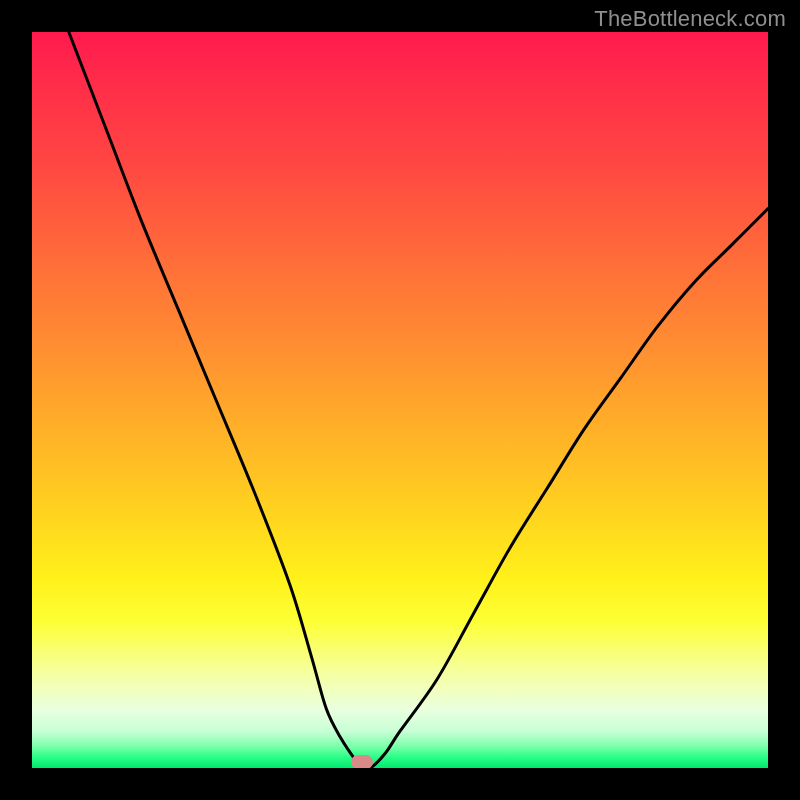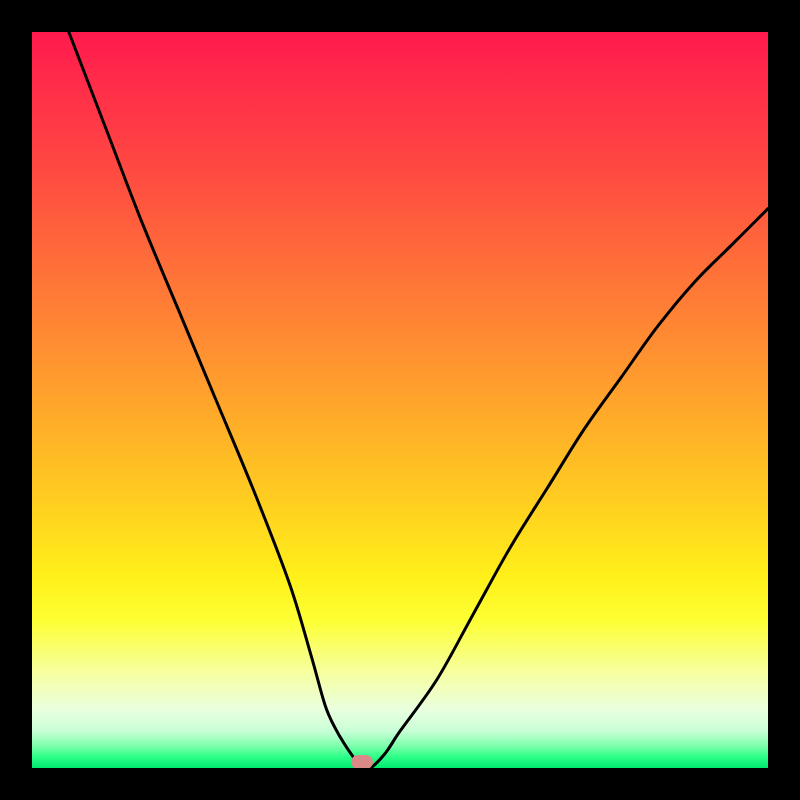--- a/index.html
+++ b/index.html
@@ -80,13 +80,14 @@
   <div class="plot">
     <div class="gradient"></div>
 
     <svg class="curve" viewBox="0 0 736 736" preserveAspectRatio="none">
       <path fill="none" stroke="#000" stroke-width="3" stroke-linecap="round" d="M 36.8 0.0 C 42.9 15.9, 61.3 63.8, 73.6 95.7 C 85.9 127.6, 98.1 160.7, 110.4 191.4 C 122.7 222.0, 134.9 250.2, 147.2 279.7 C 159.5 309.1, 171.7 338.6, 184.0 368.0 C 196.3 397.4, 208.5 425.7, 220.8 456.3 C 233.1 487.0, 247.8 523.8, 257.6 552.0 C 267.4 580.2, 273.5 604.7, 279.7 625.6 C 285.8 646.5, 289.5 663.6, 294.4 677.1 C 299.3 690.6, 304.2 698.0, 309.1 706.6 C 314.0 715.1, 320.2 723.7, 323.8 728.6 C 327.5 733.5, 328.7 734.8, 331.2 736.0 C 333.7 737.2, 334.9 738.5, 338.6 736.0 C 342.2 733.5, 348.4 727.4, 353.3 721.3 C 358.2 715.1, 359.4 711.5, 368.0 699.2 C 376.6 686.9, 392.5 667.3, 404.8 647.7 C 417.1 628.1, 429.3 603.5, 441.6 581.4 C 453.9 559.4, 466.1 536.1, 478.4 515.2 C 490.7 494.3, 502.9 475.9, 515.2 456.3 C 527.5 436.7, 539.7 415.8, 552.0 397.4 C 564.3 379.0, 576.5 363.1, 588.8 345.9 C 601.1 328.7, 613.3 310.3, 625.6 294.4 C 637.9 278.5, 650.1 263.7, 662.4 250.2 C 674.7 236.7, 686.9 225.7, 699.2 213.4 C 711.5 201.2, 729.9 182.8, 736.0 176.6"></path>
     </svg>
 
     <div class="marker" style="left: 329.728px; top: 730.112px; background: rgb(217, 138, 136);"></div>
   </div>
 
+  <div class="watermark">TheBottleneck.com</div>
 </div>
 
 </body></html>

